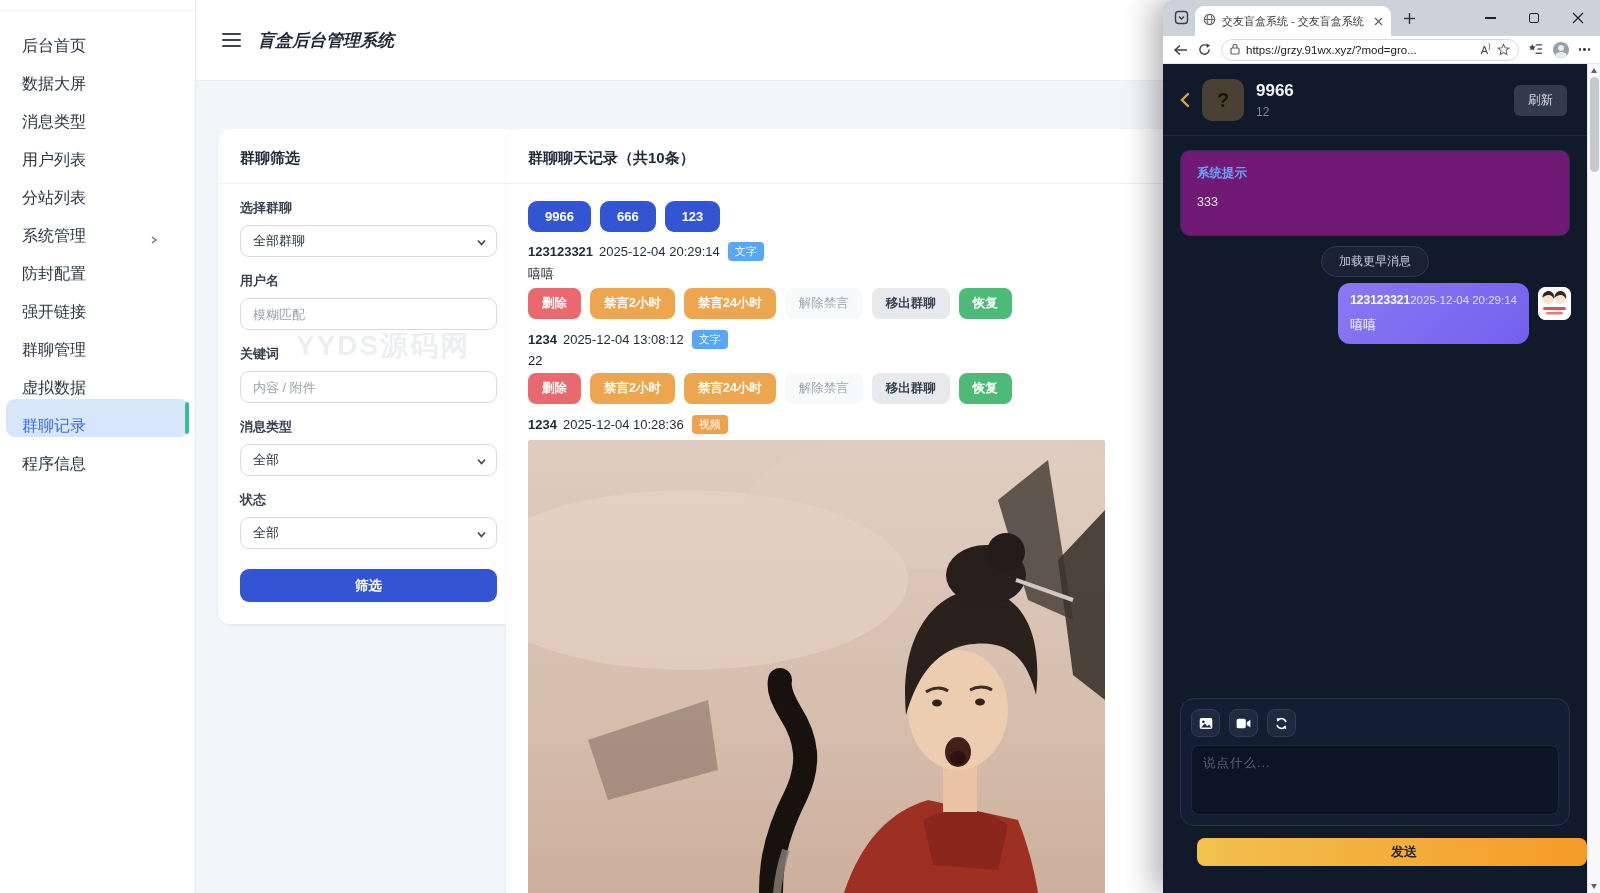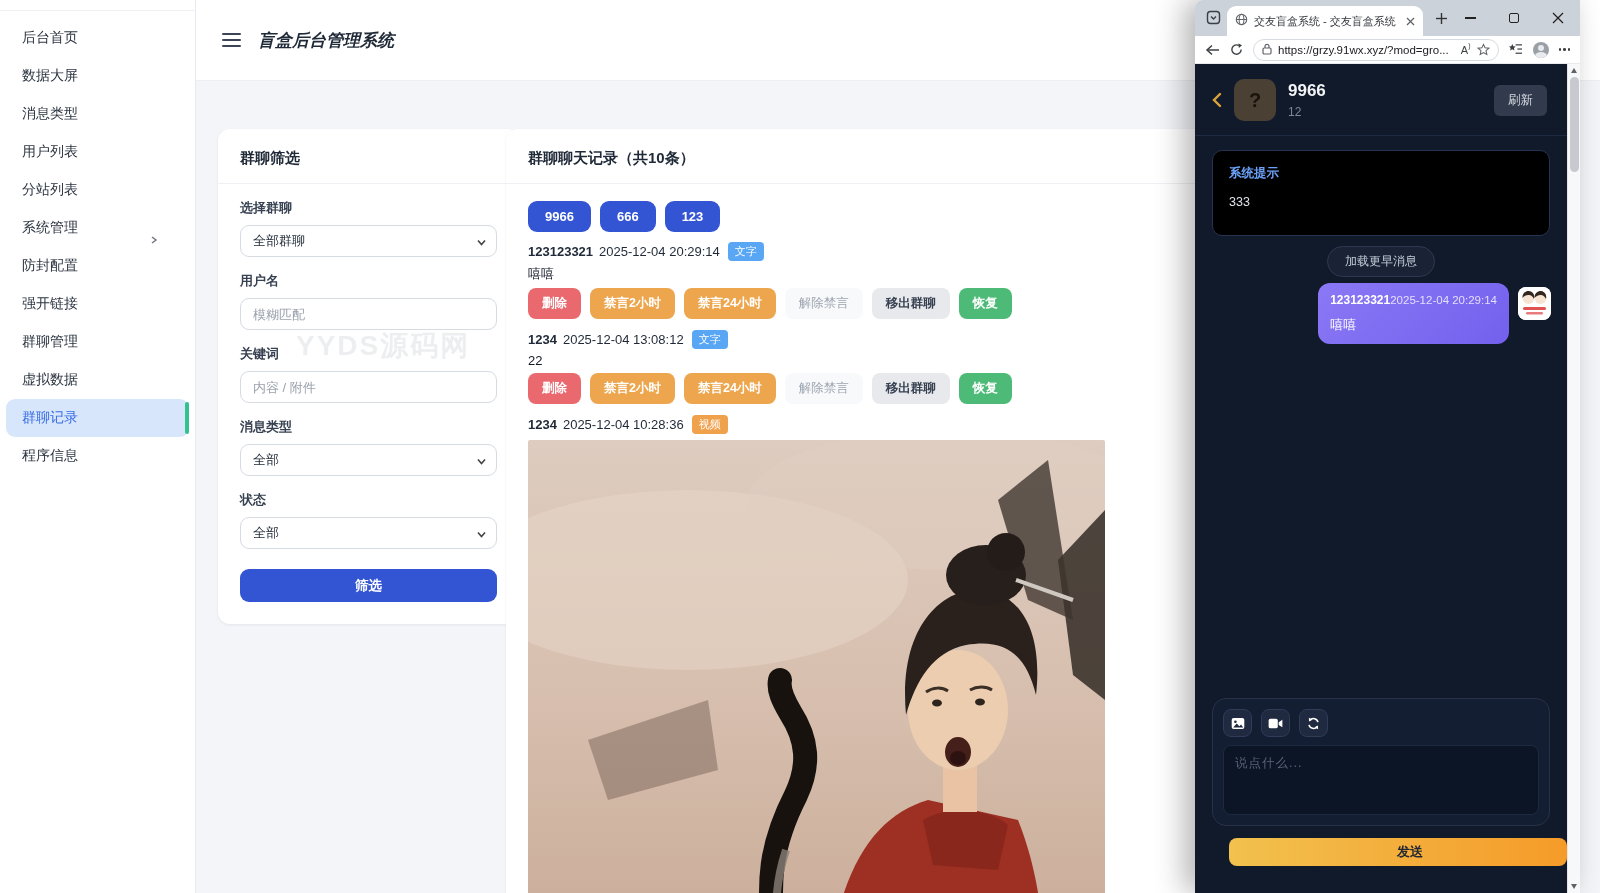--- a/index.html
+++ b/index.html
@@ -12,21 +12,21 @@
   }
 
   
   .sidebar { position:absolute; left:0; top:0; width:196px; height:893px; background:#fff; border-right:1px solid #e7eaee; z-index:2; }
   .profile-card { margin:8px 10px 0; background:#f7f8fa; border:1px solid #eef0f4; border-radius:10px; padding:10px; display:flex; gap:10px; align-items:center; }
   .profile-avatar { width:40px; height:40px; border-radius:8px; overflow:hidden; flex:none; }
   .profile-name { font-weight:bold; font-size:14px; color:#1f2937; }
   .role-badge { margin-top:4px; background:#e3e9fd; color:#4a6cf7; font-size:11px; padding:2px 9px; border-radius:999px; display:inline-block; }
   .sidebar-divider { height:1px; background:#eef0f3; margin:10px 0 4px; }
   .menu { padding:4px 6px; }
-  .menu-item { height:38px; display:flex; align-items:center; padding:0 16px; font-size:14px; color:#2b3440; border-radius:9px; position:relative; cursor:pointer; }
+  .menu-item { height:38px; display:flex; align-items:flex-end; padding:0 16px; font-size:16px; color:#2b3440; border-radius:9px; position:relative; cursor:pointer; }
   .menu-item.active { background:#d8e6fb; color:#3a6ee8; }
   .menu-item.active .active-bar { position:absolute; right:0; top:3px; bottom:3px; width:4px; background:#35c08f; border-radius:3px; }
   .submenu-arrow { position:absolute; right:30px; top:26px; width:10px; height:10px; }
   .submenu-arrow svg { display:block; }
 
   
   .main-header { position:absolute; left:196px; top:0; width:1404px; height:81px; background:#fff; border-bottom:1px solid #eceef2; display:flex; align-items:center; padding-left:26px; z-index:1;font-style:italic; }
   .hamburger { width:19px; display:flex; flex-direction:column; gap:4px; cursor:pointer; }
   .hamburger span { height:2px; background:#3a4556; border-radius:2px; }
   .page-title { margin-left:17px; font-size:17px; font-weight:bold; color:#1f2937; }
@@ -62,21 +62,21 @@
   .act-btn { border:none; border-radius:8px; font-size:12.5px; font-weight:bold; padding:7px 14px; cursor:pointer; color:#fff; font-family:inherit; }
   .act-del { background:#e9696f; }
   .act-mute { background:#eda64d; }
   .act-unmute { background:#f8f9fb; color:#9ca3af; font-weight:normal; }
   .act-kick { background:#e7e9ed; color:#374151; }
   .act-restore { background:#4dbb77; }
   .video-frame { margin-top:6px; width:577px; height:522px; border-radius:2px; overflow:hidden; cursor:pointer; }
   .video-frame svg { display:block; }
 
   
-  .browser { position:absolute; left:1163px; top:0; width:385px; height:893px; z-index:10; box-shadow:-10px 0 30px rgba(0,0,0,.30); border-top-left-radius:8px; overflow:hidden; background:#fff;margin-left:32px; }
+  .browser { position:absolute; left:1163px; top:0; width:437px; height:893px; z-index:10; box-shadow:-10px 0 30px rgba(0,0,0,.30); border-top-left-radius:8px; overflow:hidden; background:#fff; }
   .titlebar { height:36px; background:#ccd2da; position:relative; }
   .tab-actions { position:absolute; left:11px; top:10px; cursor:pointer; }
   .tab { position:absolute; left:32px; top:6px; height:30px; width:196px; background:#fff; border-radius:9px 9px 0 0; display:flex; align-items:center; padding:0 8px; gap:6px; cursor:pointer; }
   .tab-title { flex:1; font-size:11px; color:#30343a; white-space:nowrap; overflow:hidden; text-overflow:ellipsis; }
   .tab-close { flex:none; cursor:pointer; display:flex; }
   .new-tab { position:absolute; left:240px; top:11px; cursor:pointer; }
   .win-controls { position:absolute; right:0; top:0; height:36px; display:flex; }
   .win-btn { width:44px; height:36px; display:flex; align-items:center; justify-content:center; cursor:pointer; }
   .min-glyph { width:11px; height:1.5px; background:#222; }
   .max-glyph { width:10px; height:10px; border:1.5px solid #222; border-radius:2px; }
@@ -100,21 +100,21 @@
   .sb-arrow.down { border-top:5px solid #5f6368; margin-top:auto; }
   .sb-thumb { width:9px; height:95px; background:#c6cacf; border-radius:5px; cursor:grab; }
 
   .chat { position:absolute; left:0; top:0; right:13px; bottom:0; display:flex; flex-direction:column; }
   .chat-header { display:flex; align-items:center; gap:12px; padding:15px 20px 14px 16px; border-bottom:1px solid #1e2942; }
   .back-chevron { cursor:pointer; display:flex; }
   .group-avatar { width:42px; height:42px; border-radius:10px; background:#4a4034; color:#19130b; font-size:20px; font-weight:bold; display:flex; align-items:center; justify-content:center; }
   .group-name { font-size:17px; font-weight:bold; color:#f3f4f6; }
   .group-sub { font-size:12px; color:#7d8796; margin-top:4px; }
   .refresh-btn { margin-left:auto; background:#323a4d; color:#d7dbe2; font-size:12.5px; padding:7px 14px; border-radius:6px; border:none; cursor:pointer; font-family:inherit; }
-  .notice-card { margin:14px 17px 0; background:#000000; border:1px solid #273350; border-radius:10px; padding:14px 16px 26px; }
+  .notice-card { margin:14px 17px 0; background:#701a75; border:1px solid #273350; border-radius:10px; padding:14px 16px 26px; }
   .notice-title { color:#6ba1f8; font-size:12.5px; font-weight:bold; }
   .notice-body { color:#dfe3ea; font-size:12.5px; margin-top:13px; }
   .load-pill { align-self:center; margin-top:10px; background:#1a2336; border:1px solid #2e3951; color:#c6cdd9; font-size:12px; padding:6px 17px; border-radius:999px; cursor:pointer; font-family:inherit; }
   .msg-row { display:flex; justify-content:flex-end; align-items:flex-start; gap:9px; margin:6px 16px 0; }
   .bubble { background:linear-gradient(135deg,#8a78f5,#7361ee); border-radius:12px; padding:10px 12px; max-width:215px; }
   .bubble-head { font-size:11.5px; color:rgba(255,255,255,.78); line-height:1.3; }
   .bubble-user { font-weight:bold; color:#fff; font-size:12px; }
   .bubble-text { color:#fff; font-size:13px; margin-top:7px; }
   .msg-avatar { width:33px; height:33px; border-radius:8px; overflow:hidden; flex:none; margin-top:4px; background:#fff; }
   .chat-spacer { flex:1; }

